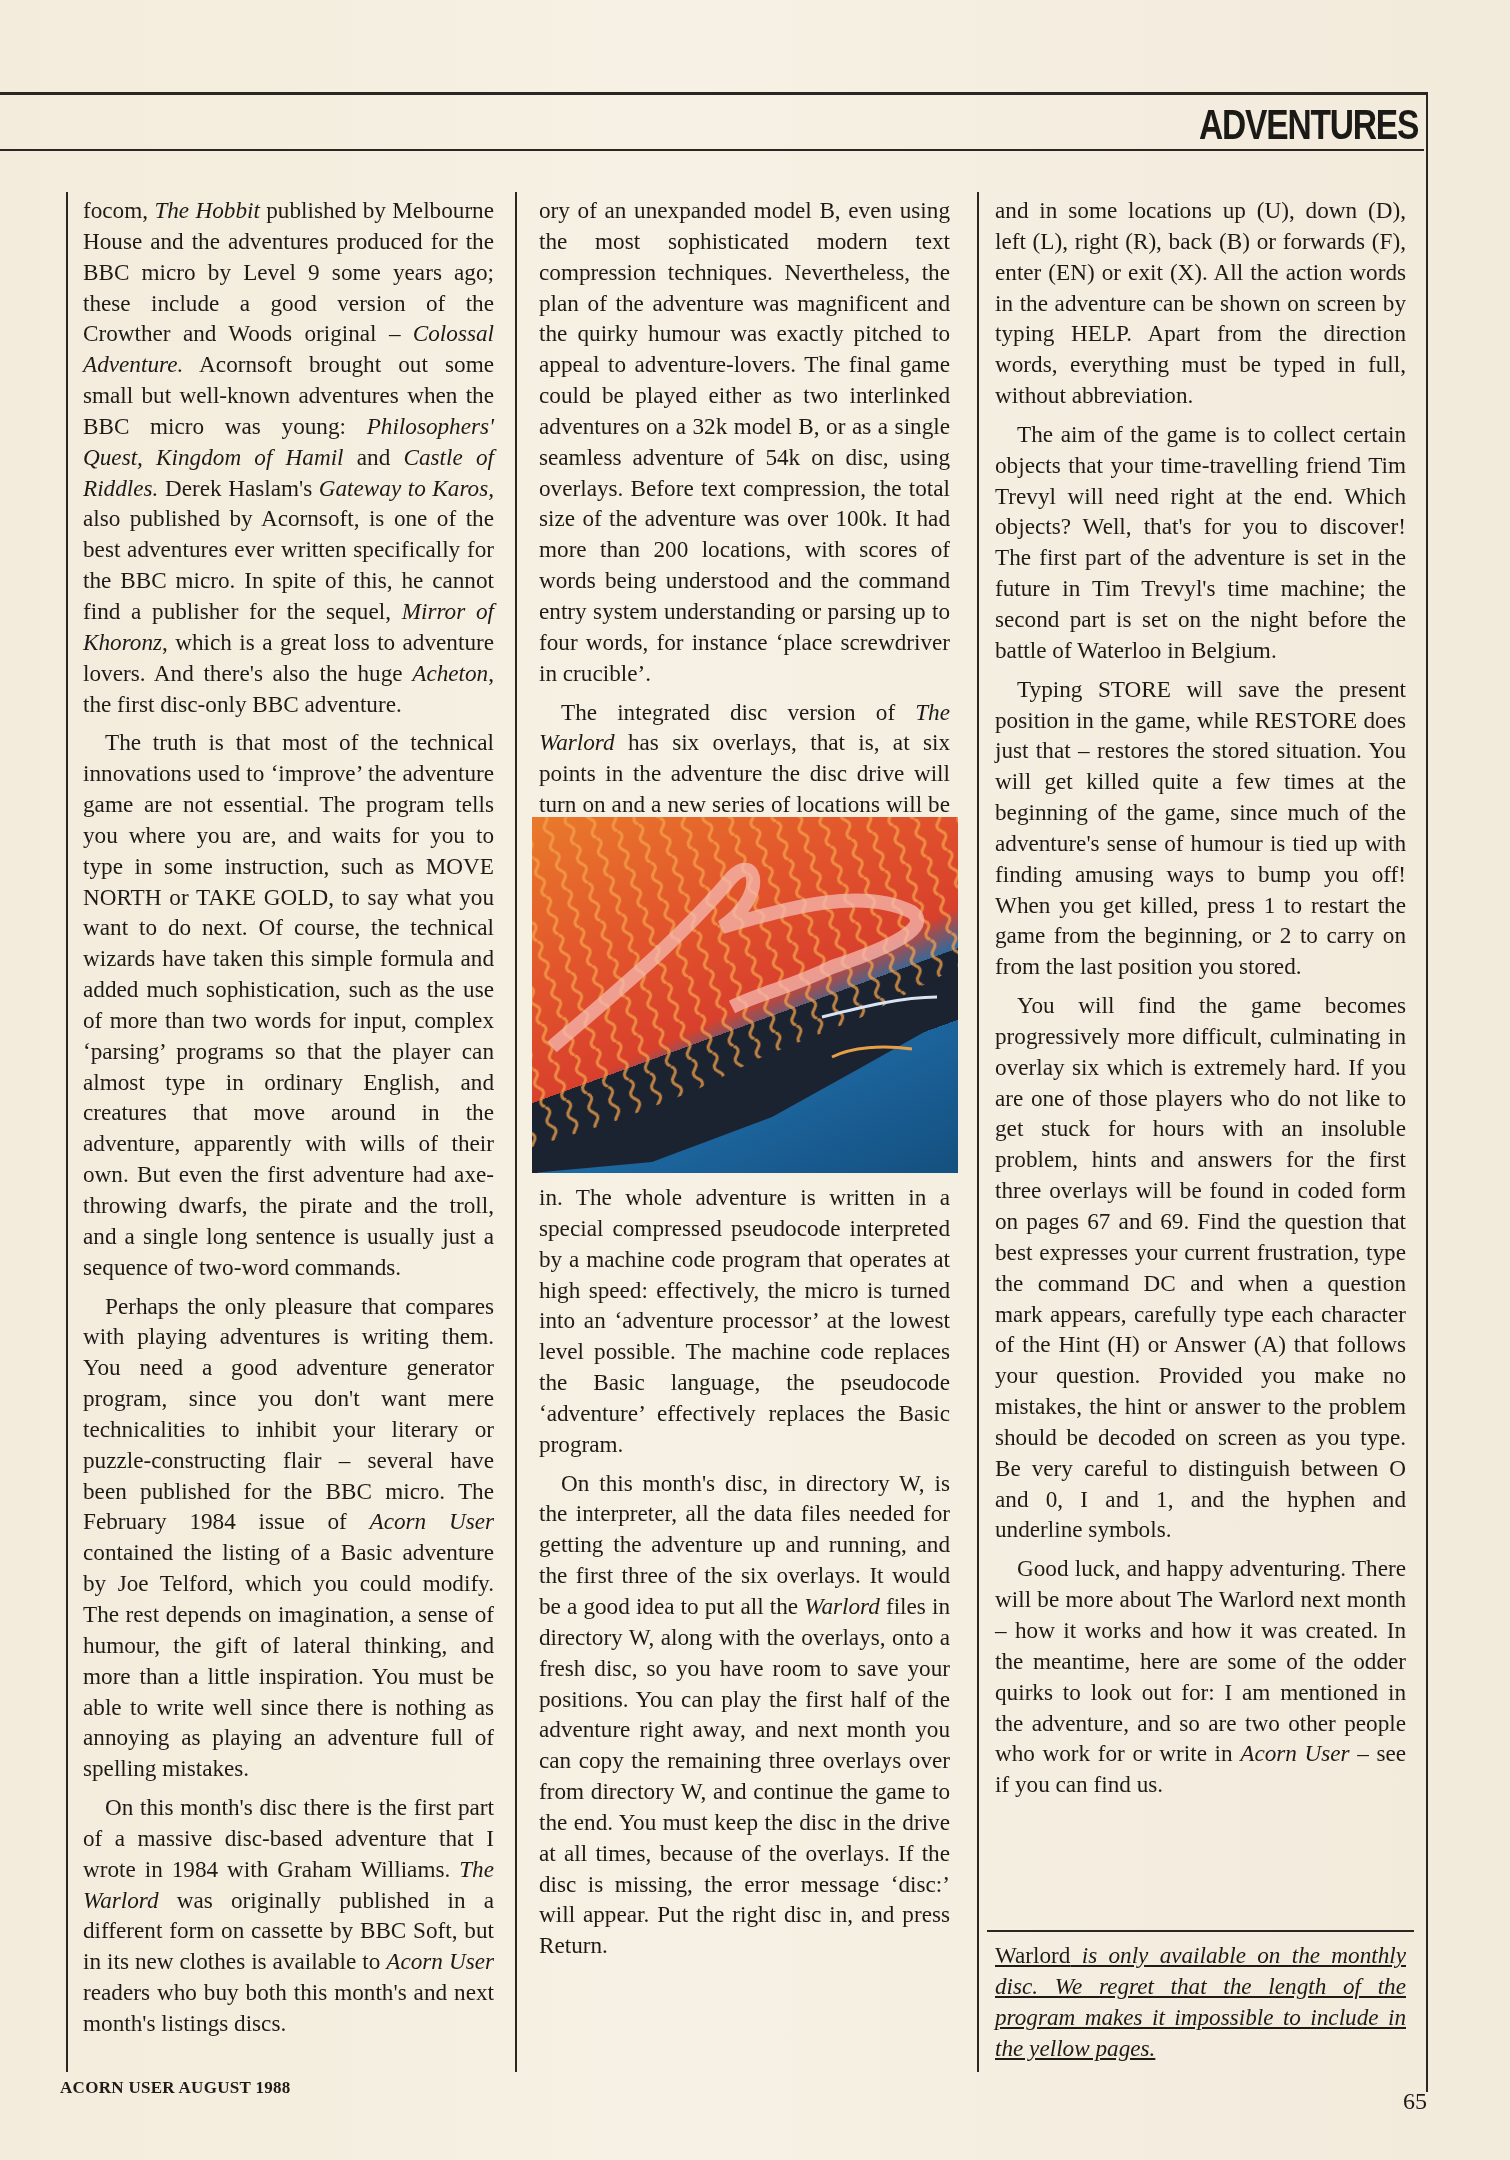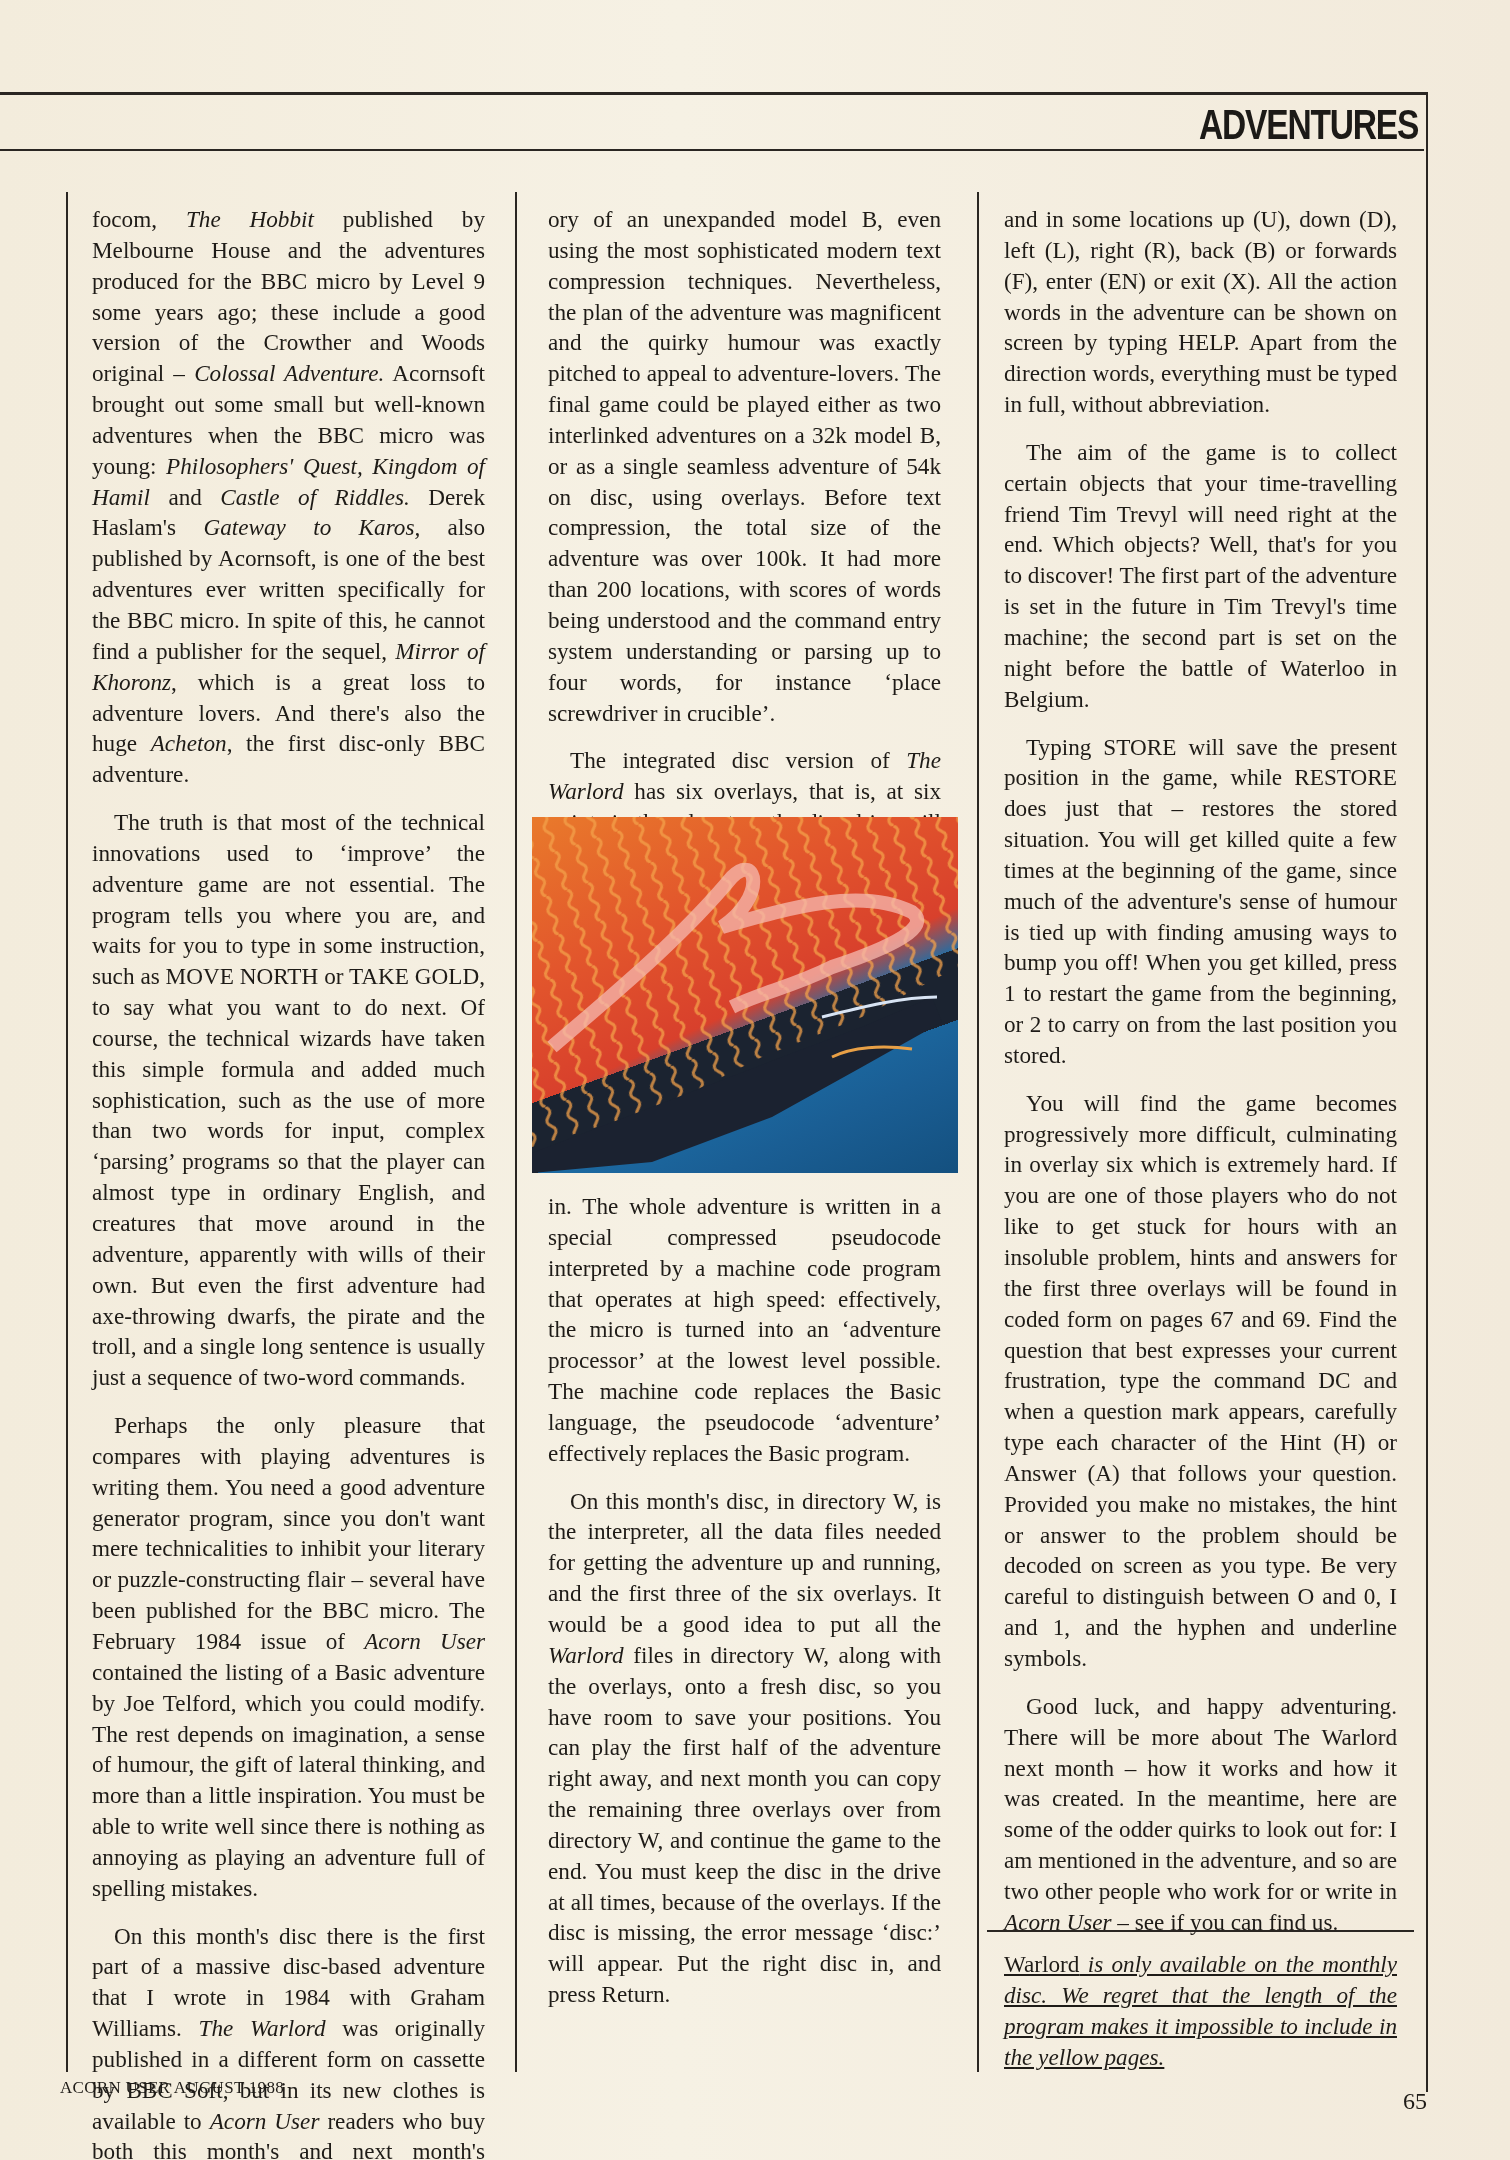--- a/index.html
+++ b/index.html
@@ -17,34 +17,34 @@
     font-family: "Liberation Sans", "DejaVu Sans", sans-serif;
     font-weight: bold; font-size: 43px; letter-spacing: -1.5px;
     color: #1c1a17; transform: scaleX(0.78); transform-origin: right center;
     line-height: 52px;
   }
   .col {
     position: absolute; width: 427px;
     font-size: 23.2px; line-height: 30.85px;
     text-align: justify; hyphens: manual;
   }
-  .col p { margin: 17px; text-indent: 0; }
+  .col p { margin: 8px; text-indent: 0; }
   .col p.ind { text-indent: 22px; }
   .col i { font-style: italic; }
   .photo {
     position: absolute; left: 532px; top: 817px; width: 426px; height: 356px;
     overflow: hidden;
     background:
       linear-gradient(160deg, transparent 0 56%, #1b2330 56% 70%, transparent 70%),
       linear-gradient(155deg, #e97a2b 0%, #e2552c 30%, #d8402c 52%, #1d6fa8 60%, #1a5e94 80%, #14507f 100%);
   }
   .photo svg { position: absolute; left: 0; top: 0; }
   .footer-left {
     position: absolute; left: 60px; top: 2078px;
-    font-size: 17px; letter-spacing: 0.3px; color: #1e1b17;
+    font-size: 17px; letter-spacing: 0.3px; color: #1e1b17; font-weight: bold;
   }
   .footer-right {
     position: absolute; left: 1403px; top: 2088px;
     font-size: 24px; color: #1e1b17;
   }
   .note-rule { border-top: 2px solid #2a2622; margin-top: 2px; padding-top: 0; }
   .note i { font-style: italic; }
 </style>
 </head>
 <body>

